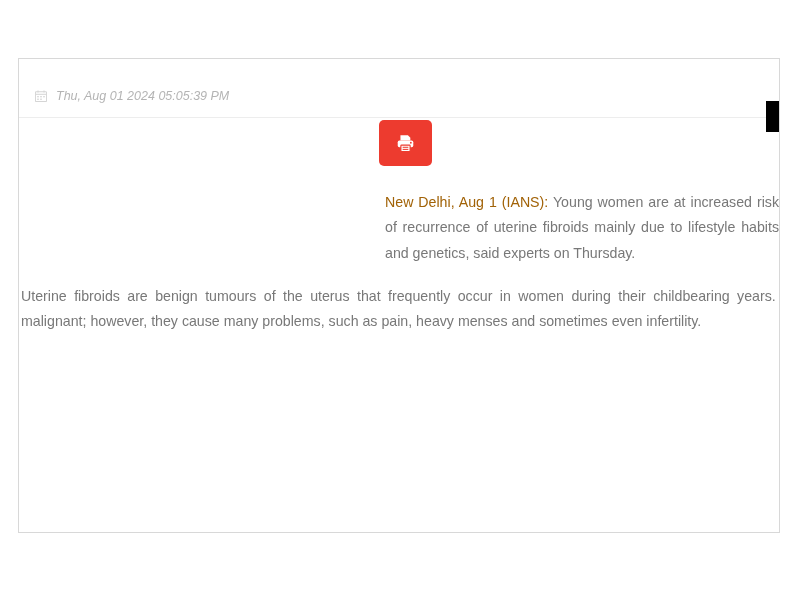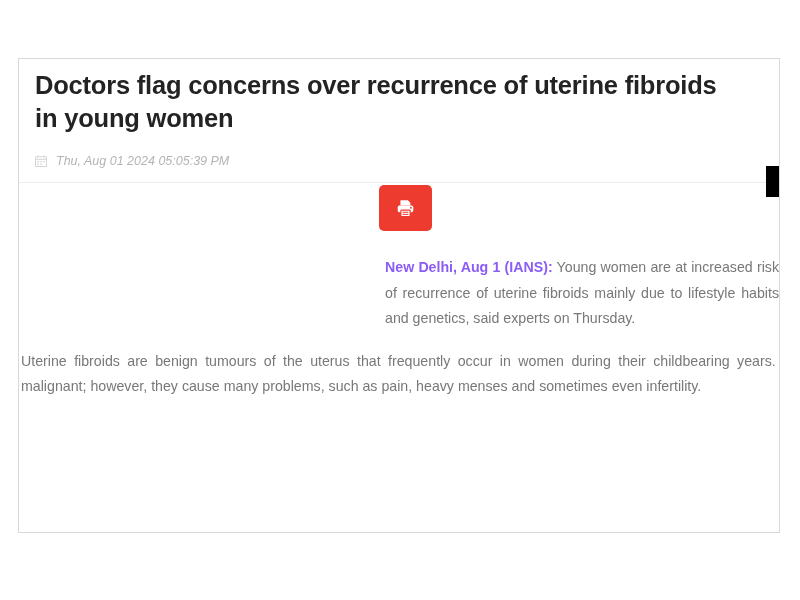--- a/index.html
+++ b/index.html
@@ -126,41 +126,37 @@
     line-height: 1.78;
     color: #787878;
     text-align: justify;
     white-space: nowrap;
   }
   #para-lead {
     text-align: justify;
     white-space: normal;
   }
   #para-lead .lead-in {
-    font-weight: bold;
-    color: #8b5cf6;
+    font-weight: normal;
+    color: #a16207;
   }
   .para-spacer {
     height: 18px;
   }
   .body-para.wrapped {
     white-space: normal;
     width: 900px;
   }
 </style>
 </head>
 <body>
 
 <div id="article-card">
 
   <div id="article-header">
-    <h1 id="headline">
-      <span class="hl-line">Doctors flag concerns over recurrence of uterine fibroids</span>
-      <span class="hl-line">in young women</span>
-    </h1>
 
     <div id="meta-row">
       <svg id="calendar-icon" viewBox="0 0 14 14">
         <rect x="0.5" y="2" width="13" height="11.5" rx="1" fill="none" stroke="#d5d5d5" stroke-width="1.2"></rect>
         <line x1="0.5" y1="5" x2="13.5" y2="5" stroke="#d5d5d5" stroke-width="1.2"></line>
         <line x1="3.5" y1="0.5" x2="3.5" y2="3" stroke="#d5d5d5" stroke-width="1.2"></line>
         <line x1="10.5" y1="0.5" x2="10.5" y2="3" stroke="#d5d5d5" stroke-width="1.2"></line>
         <rect x="2.6" y="7" width="1.8" height="1.6" fill="#d5d5d5"></rect>
         <rect x="6.1" y="7" width="1.8" height="1.6" fill="#d5d5d5"></rect>
         <rect x="9.6" y="7" width="1.8" height="1.6" fill="#d5d5d5"></rect>

